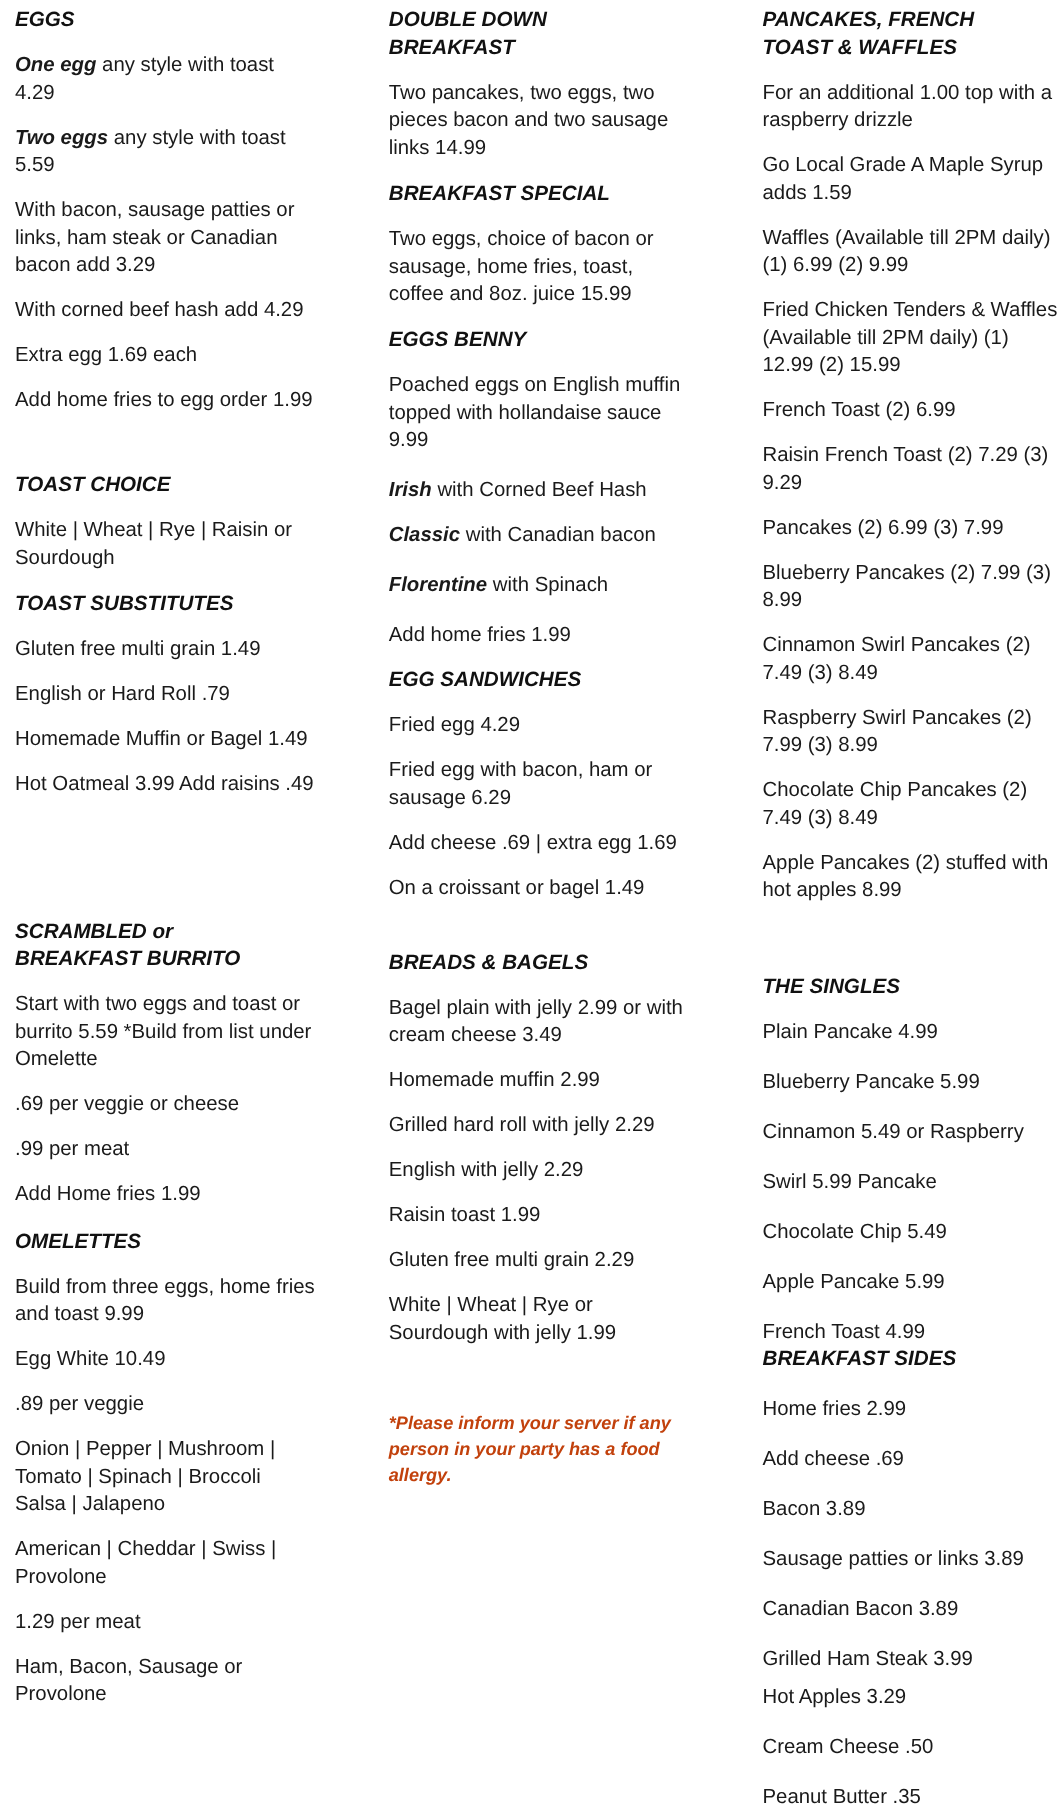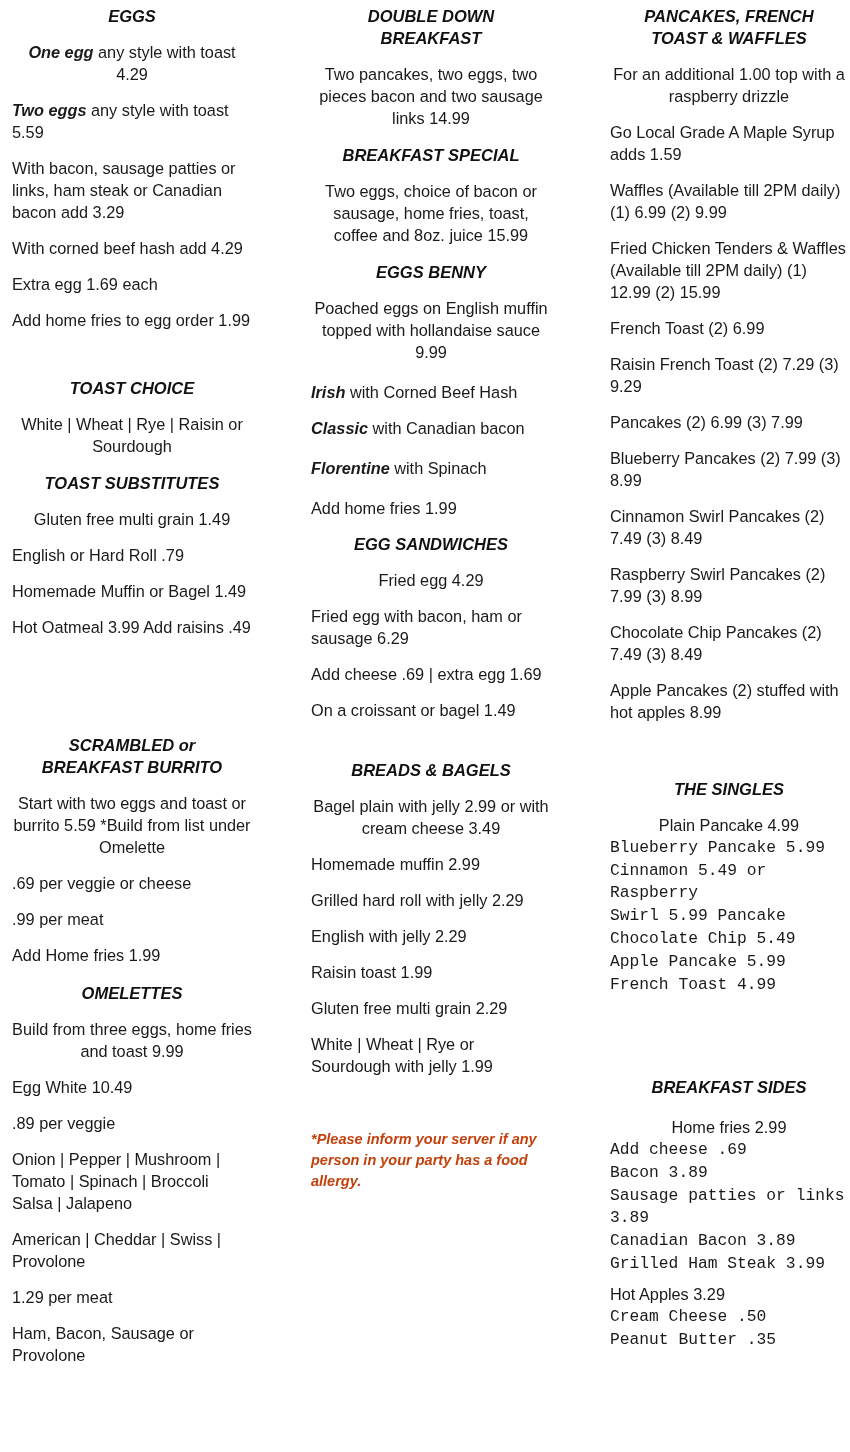--- a/index.html
+++ b/index.html
@@ -12,29 +12,29 @@
       line-height: 22px;
     }
     .col { position: absolute; top: 0; }
     .col-left { left: 12px; width: 240px; }
     .col-mid { left: 311px; width: 240px; }
     .col-right { left: 610px; width: 238px; }
     .section { position: absolute; left: 0; width: 100%; }
     .heading {
       font-weight: bold;
       font-style: italic;
-      text-align: center;
+      text-align: left;
       font-size: 16.5px;
       line-height: 22px;
       color: #111;
       white-space: pre-line;
     }
     .item { margin-top: 14px; }
-    .item.tight { margin-top: 1px; font-family: Liberation Mono, monospace; }
-    .heading + .item { margin-top: 14px; text-align: center; }
+    .item.tight { margin-top: 18px; }
+    .heading + .item { margin-top: 14px; }
     .item b { font-weight: bold; font-style: italic; }
     .note {
       font-weight: bold;
       font-style: italic;
       font-size: 14.5px;
       line-height: 21px;
       color: #c2410c;
     }
     .first-item { margin-top: 0; }
   </style>

